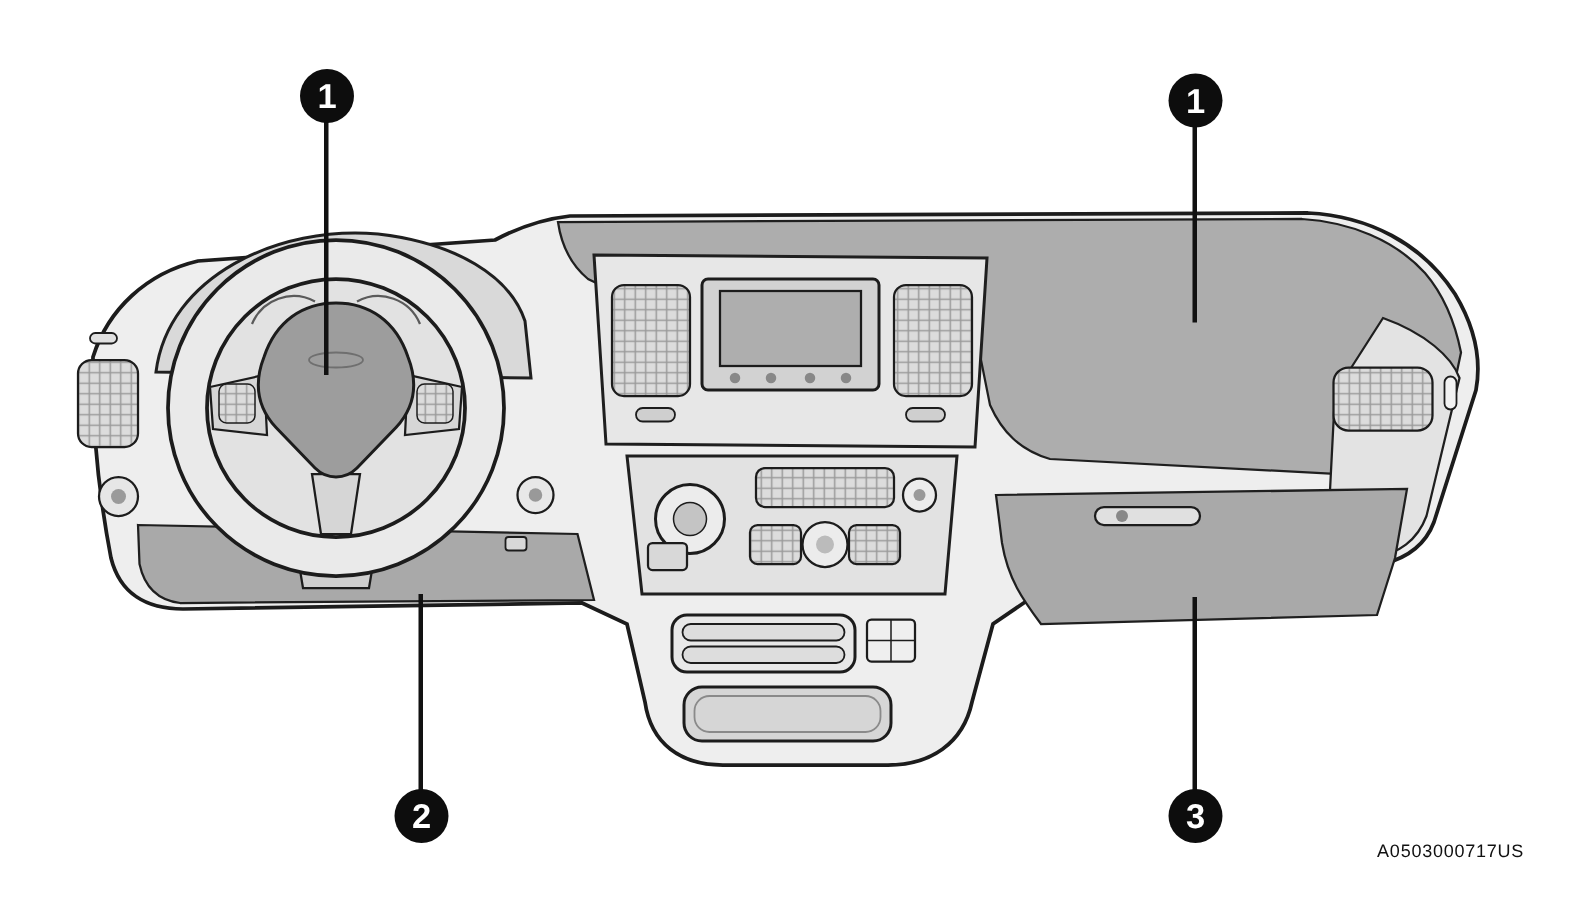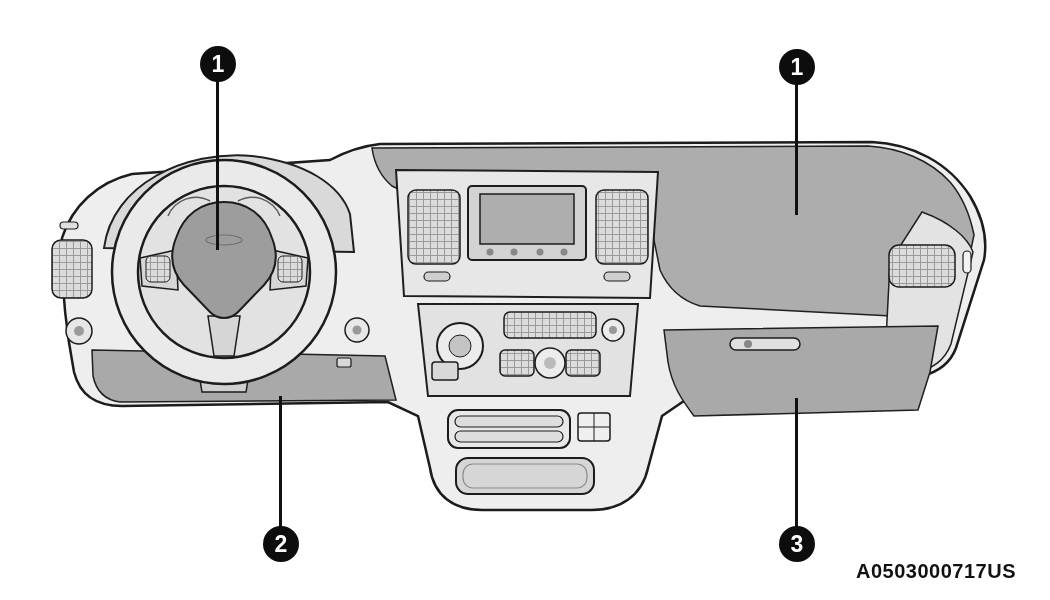--- a/index.html
+++ b/index.html
@@ -52,22 +52,22 @@
   .leader-2  { left: 279px; top: 396px; height: 132px; }
   .badge-2   { left: 263px; top: 526px; }
   
   .leader-3  { left: 795px; top: 398px; height: 130px; }
   .badge-3   { left: 779px; top: 526px; }
 
   #figure-code {
     position: absolute;
     right: 34px;
     top: 560px;
-    font-size: 20px;
-    font-weight: bold;
+    font-size: 12px;
+    font-weight: normal;
     color: #111111;
     letter-spacing: 0.5px;
   }
 </style>
 </head>
 <body>
 
 <div id="figure-canvas">
 
   <svg id="dashboard-art" viewBox="0 0 1050 600" xmlns="http://www.w3.org/2000/svg">

